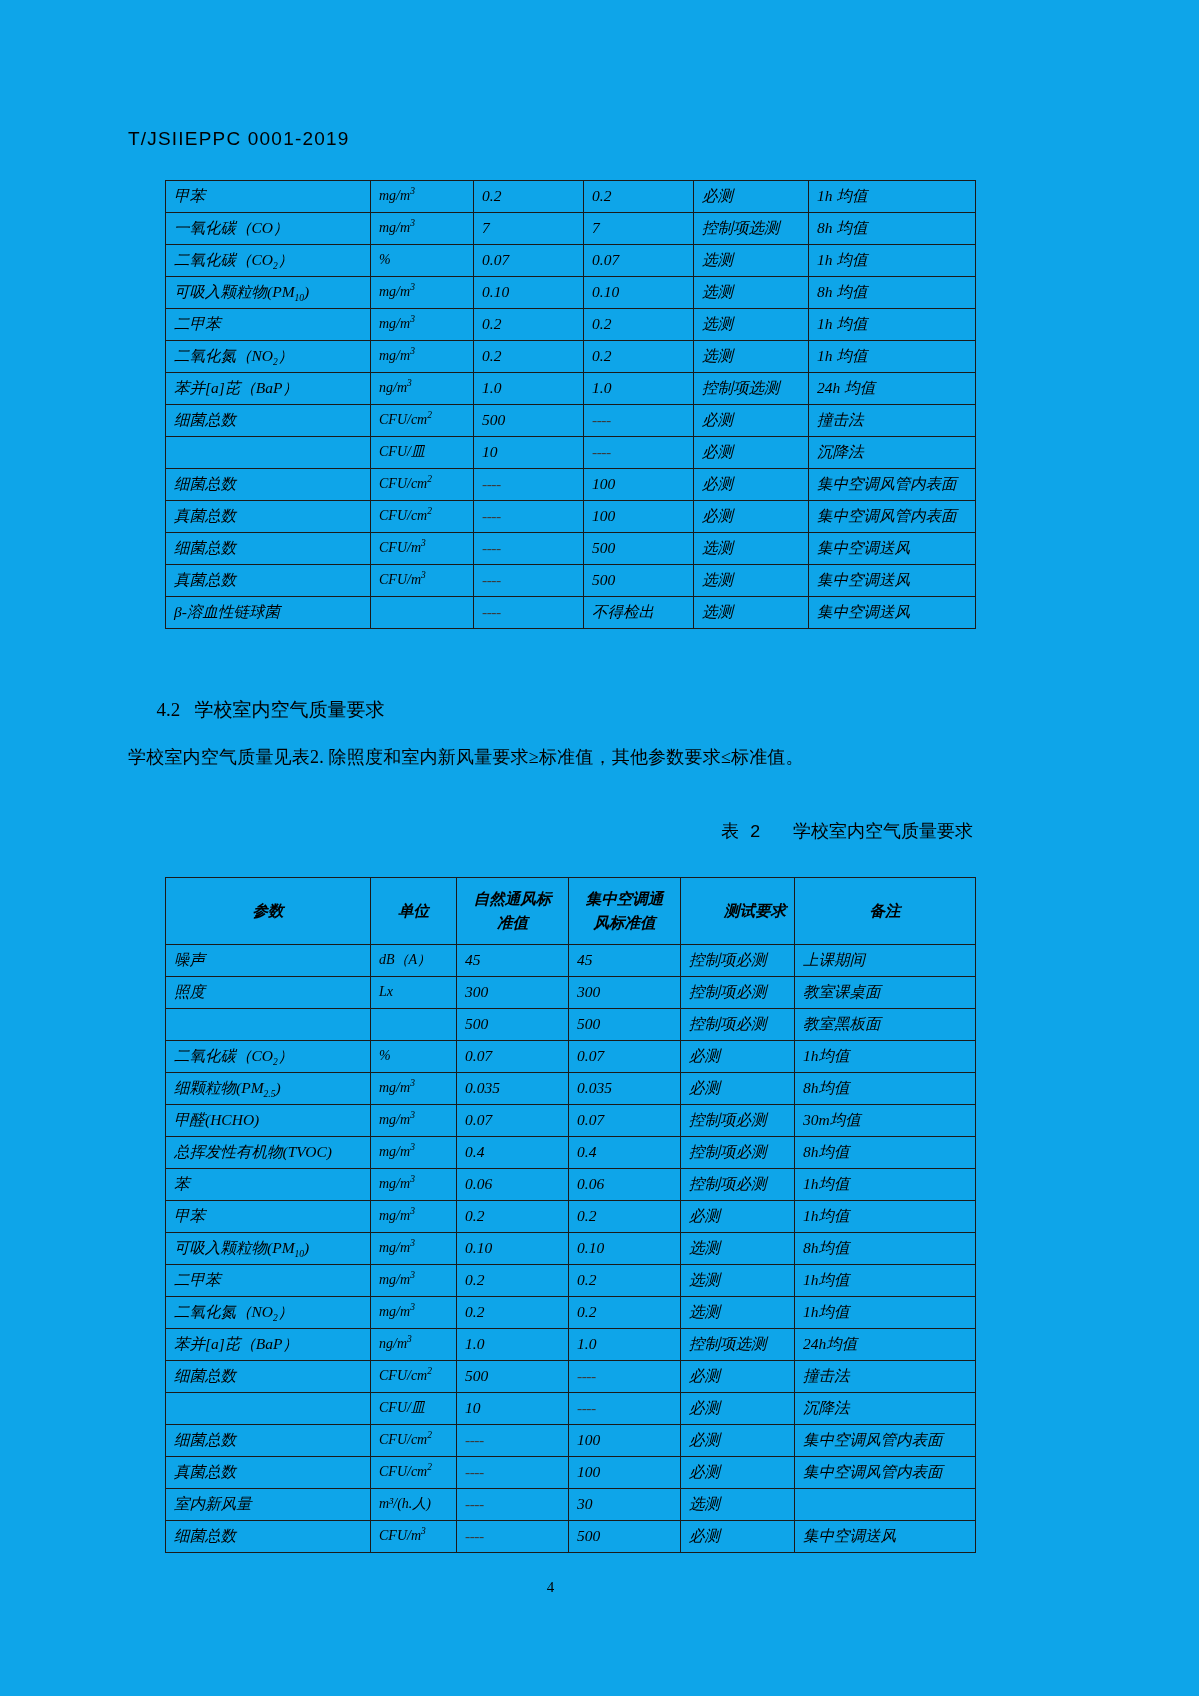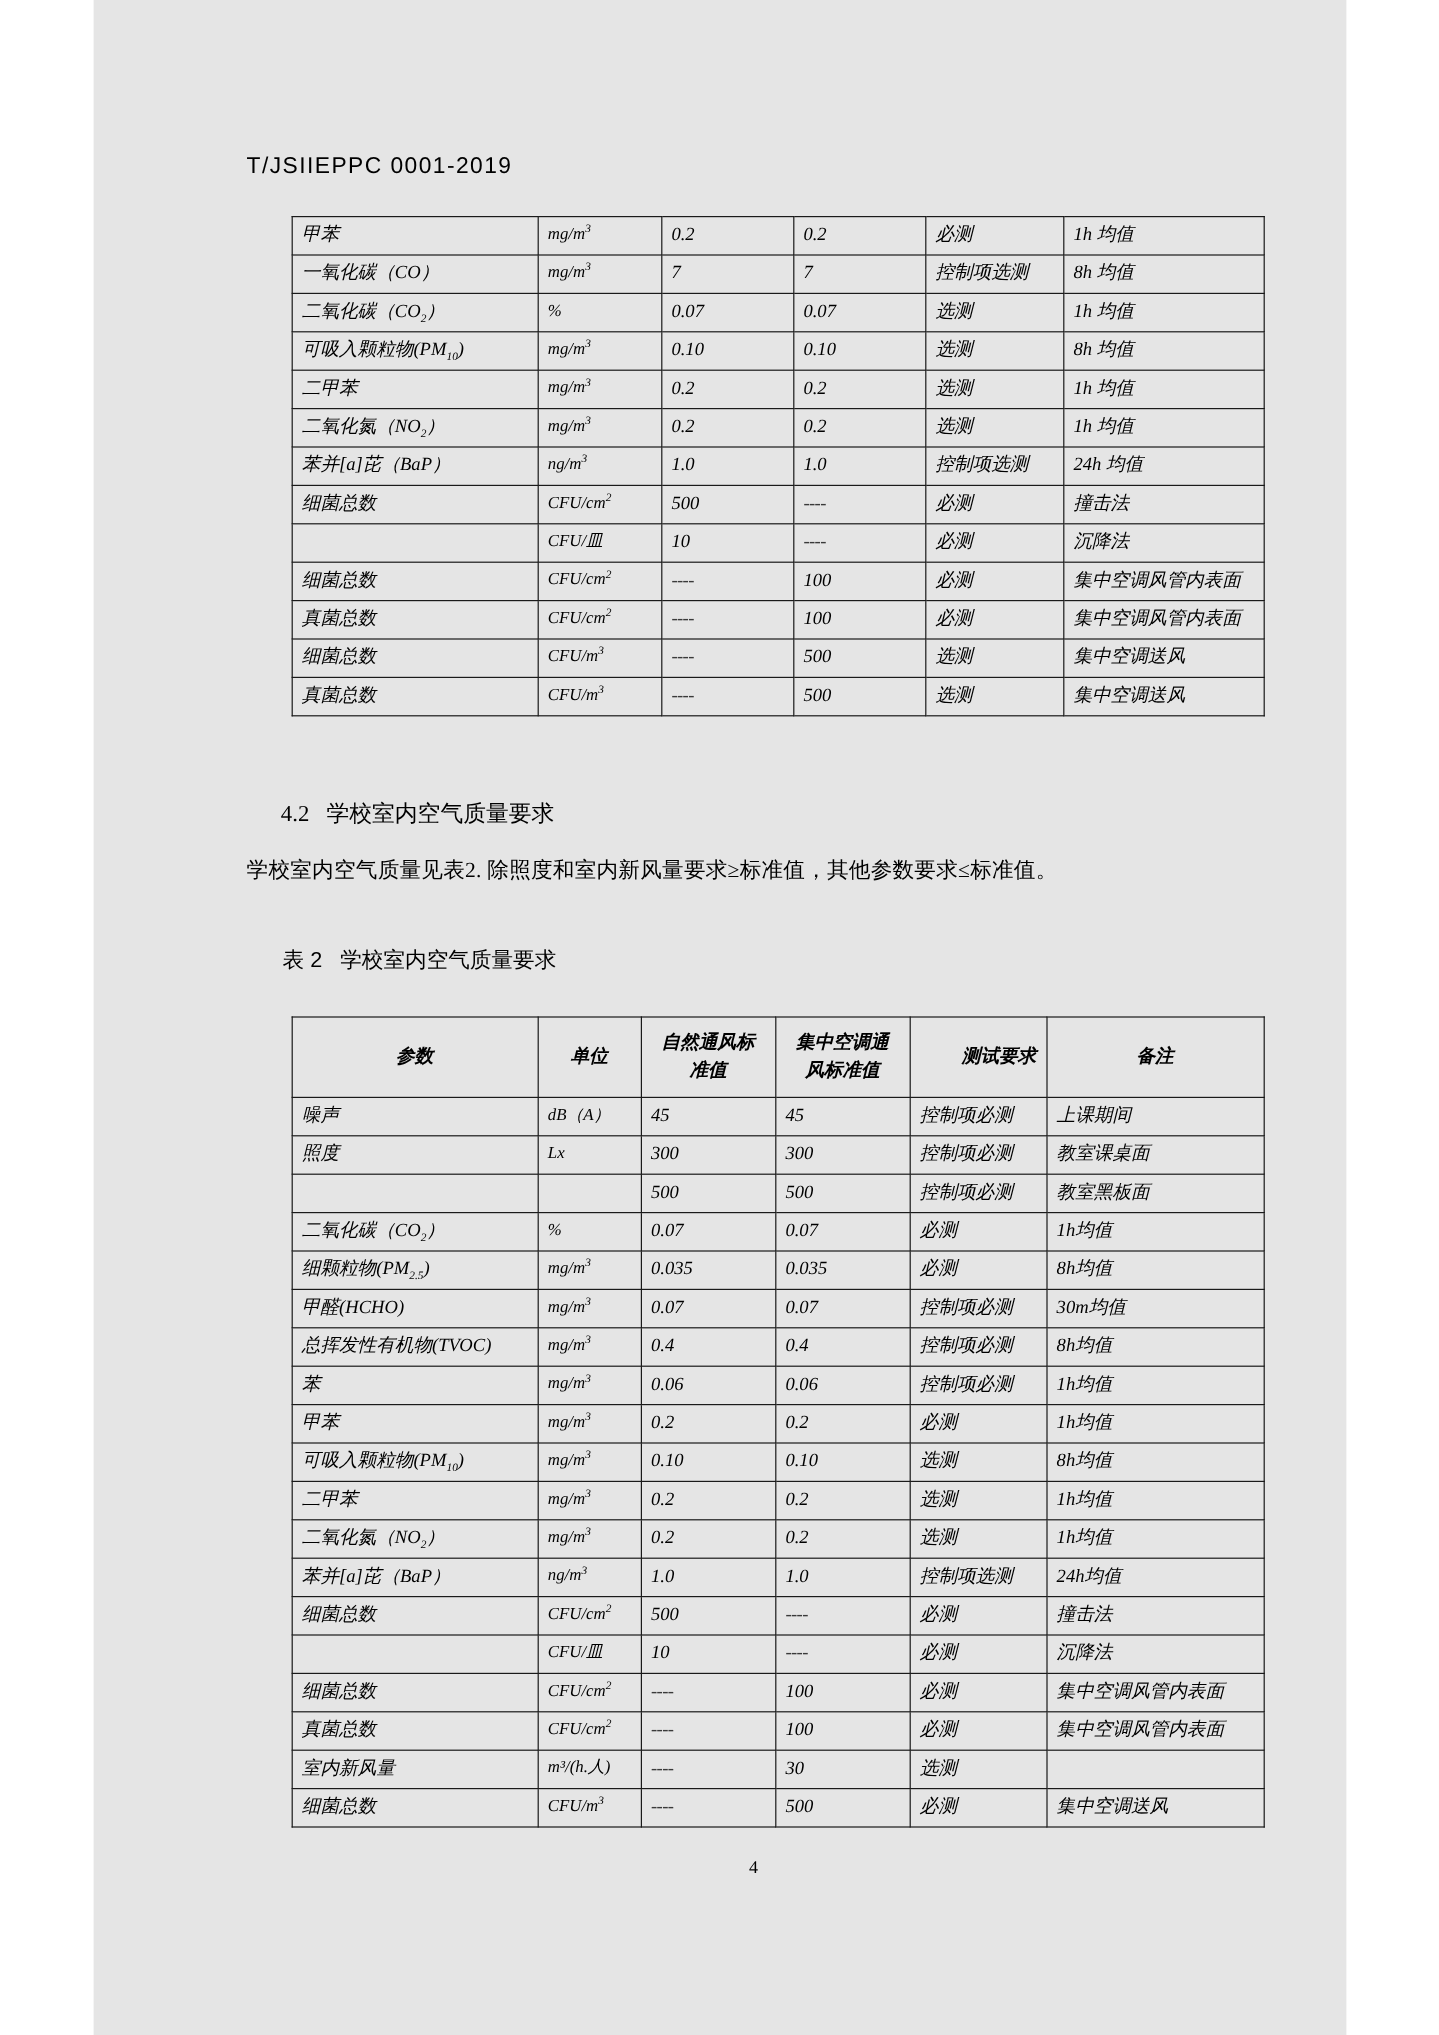--- a/index.html
+++ b/index.html
@@ -6,24 +6,24 @@
     margin: 0;
     padding: 0;
     background: #ffffff;
   }
   body {
     font-family: "Liberation Serif", "DejaVu Serif", serif;
     color: #000000;
   }
   .page {
     position: relative;
-    width: 1044px;
+    width: 1199px;
     height: 1696px;
     margin: 0 auto;
-    background: #e5e5e5;
+    background: #0ea5e9;
     box-sizing: border-box;
     overflow: hidden;
   }
   .content {
     position: absolute;
     left: 128px;
     top: 0;
     width: 845px;
   }
   .doc-header {
@@ -102,23 +102,23 @@
     font-weight: 400;
     margin-top: 46px;
     margin-bottom: 0;
     white-space: pre;
   }
   .body-para {
     font-size: 18px;
     letter-spacing: 0.2px;
   }
   .table-caption {
-    font-family: Liberation Sans, sans-serif;
+    font-family: Liberation Mono, monospace;
     font-size: 18px;
-    text-align: left;
+    text-align: right;
     margin-top: 30px;
     margin-bottom: 14px;
     white-space: pre;
   }
   .spacer-1 { height: 30px; }
   .page-number {
     text-align: center;
     font-size: 15px;
     margin-top: 26px;
     font-family: "Liberation Serif", "DejaVu Serif", serif;
@@ -239,20 +239,28 @@
             <td class="val"><span class="dashes">----</span></td>
             <td class="val">500</td>
             <td class="req">选测</td>
             <td class="note">集中空调送风</td>
           </tr>
           <tr>
             <td class="cn">真菌总数</td>
             <td class="unit">CFU/m<sup>3</sup></td>
             <td class="val"><span class="dashes">----</span></td>
             <td class="val">500</td>
+            <td class="req">选测</td>
+            <td class="note">集中空调送风</td>
+          </tr>
+          <tr>
+            <td class="cn">β-溶血性链球菌</td>
+            <td class="unit"></td>
+            <td class="val"><span class="dashes">----</span></td>
+            <td class="val">不得检出</td>
             <td class="req">选测</td>
             <td class="note">集中空调送风</td>
           </tr>
         </tbody>
     </table>
 
     <div class="section-head">
       <span>4.2</span><span>&nbsp;&nbsp;&nbsp;</span><span>学校室内空气质量要求</span>
     </div>
 

